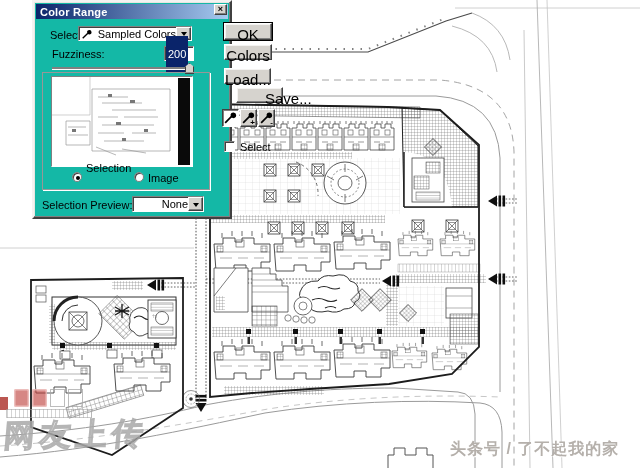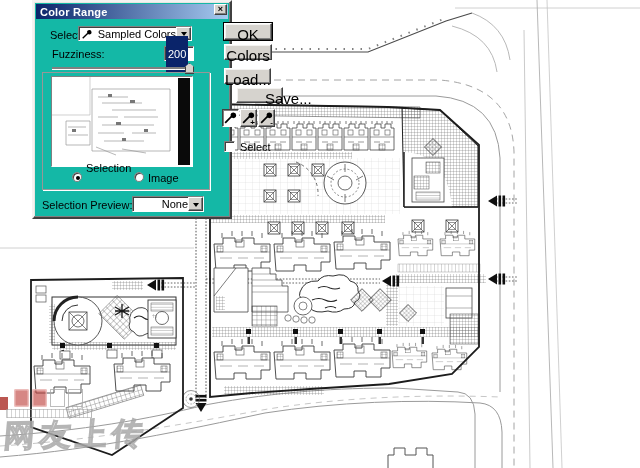--- a/index.html
+++ b/index.html
@@ -289,20 +289,21 @@
 
   <div class="wm-red">
     <div class="rl"></div>
     <div class="rl"></div>
     <div class="ol"></div>
     <div class="ol"></div>
   </div>
   <div class="wm-red-sq"></div>
   <div class="wm-red-url"></div>
   <div class="wm-uploader">网友上传</div>
+  <div class="wm-credit">头条号 / 了不起我的家</div>
 
   <div class="dialog">
     <div class="titlebar">
       <span class="t">Color Range</span>
     </div>
     <div class="closebtn">
       <span>×</span>
     </div>
 
     <span class="lbl" style="left:16px;top:27px;">Select:</span>

